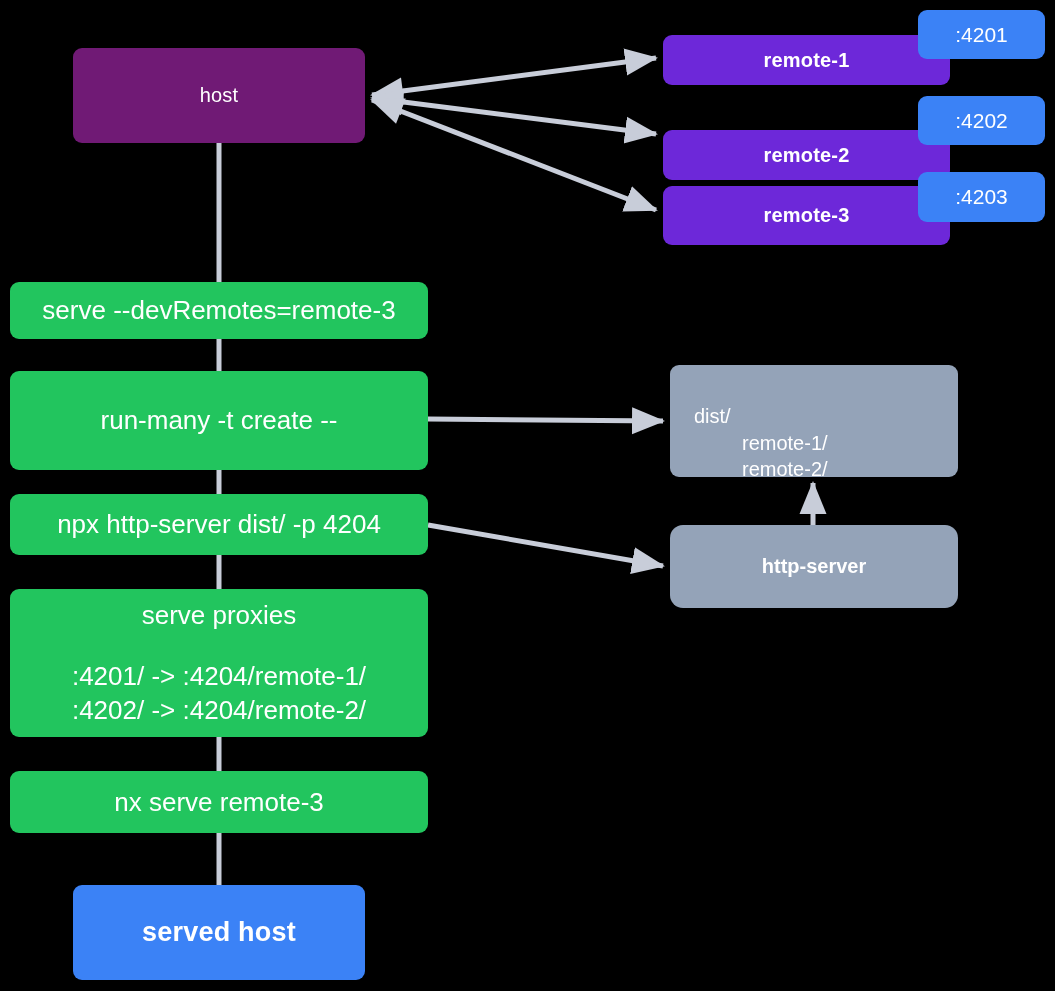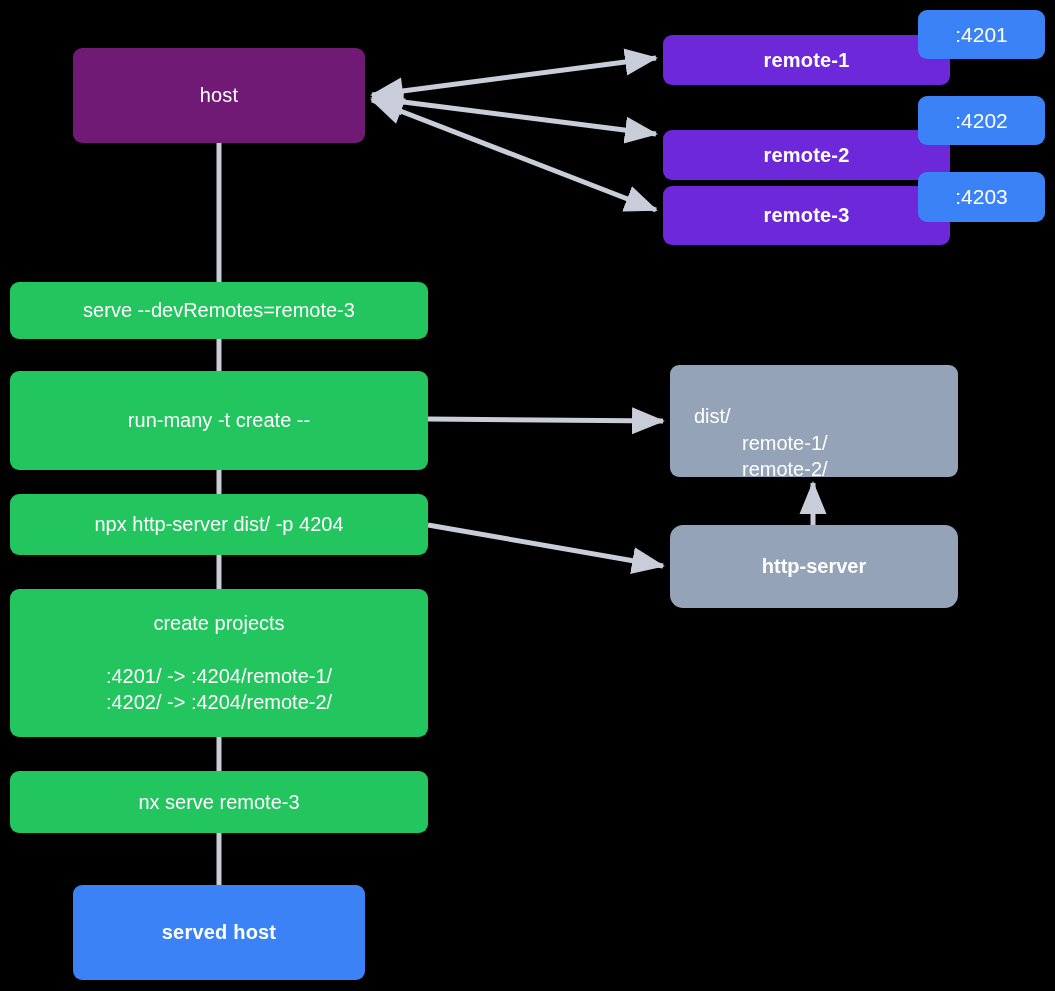--- a/index.html
+++ b/index.html
@@ -38,41 +38,41 @@
   }
   .node-host {
     background: #701a75;
     font-weight: normal;
     font-size: 20px;
     letter-spacing: 0.2px;
   }
   .node-served {
     background: #3b82f6;
     font-weight: bold;
-    font-size: 20px;
+    font-size: 27px;
     letter-spacing: 0.2px;
   }
   .node-remote {
     background: #6d28d9;
     font-weight: bold;
     font-size: 20px;
     letter-spacing: 0.2px;
   }
   .node-gray {
     background: #94a3b8;
     font-weight: normal;
     font-size: 20px;
   }
   .node-gray.bold {
     font-weight: bold;
   }
   .node-green {
     background: #22c55e;
     font-weight: normal;
-    font-size: 20px;
+    font-size: 26px;
   }
   .badge {
     position: absolute;
     box-sizing: border-box;
     border-radius: 9px;
     background: #3b82f6;
     color: #ffffff;
     font-size: 21px;
     font-weight: normal;
     display: flex;
@@ -170,21 +170,21 @@
 
   <div class="node node-green" style="left:10px; top:371px; width:418px; height:99px;">
     <span class="two-line">run-many -t create --</span>
   </div>
 
   <div class="node node-green" style="left:10px; top:494px; width:418px; height:61px;">
     <span>npx http-server dist/ -p 4204</span>
   </div>
 
   <div class="node node-green" style="left:10px; top:589px; width:418px; height:148px;">
-    <span class="proxy-title">create projects</span>
+    <span class="proxy-title">serve proxies</span>
     <span class="proxy-gap"></span>
     <span class="proxy-line">:4201/ -&gt; :4204/remote-1/</span>
     <span class="proxy-line">:4202/ -&gt; :4204/remote-2/</span>
   </div>
 
   <div class="node node-green" style="left:10px; top:771px; width:418px; height:62px;">
     <span>nx serve remote-3</span>
   </div>
 
   <div class="node node-served" style="left:73px; top:885px; width:292px; height:95px;">

